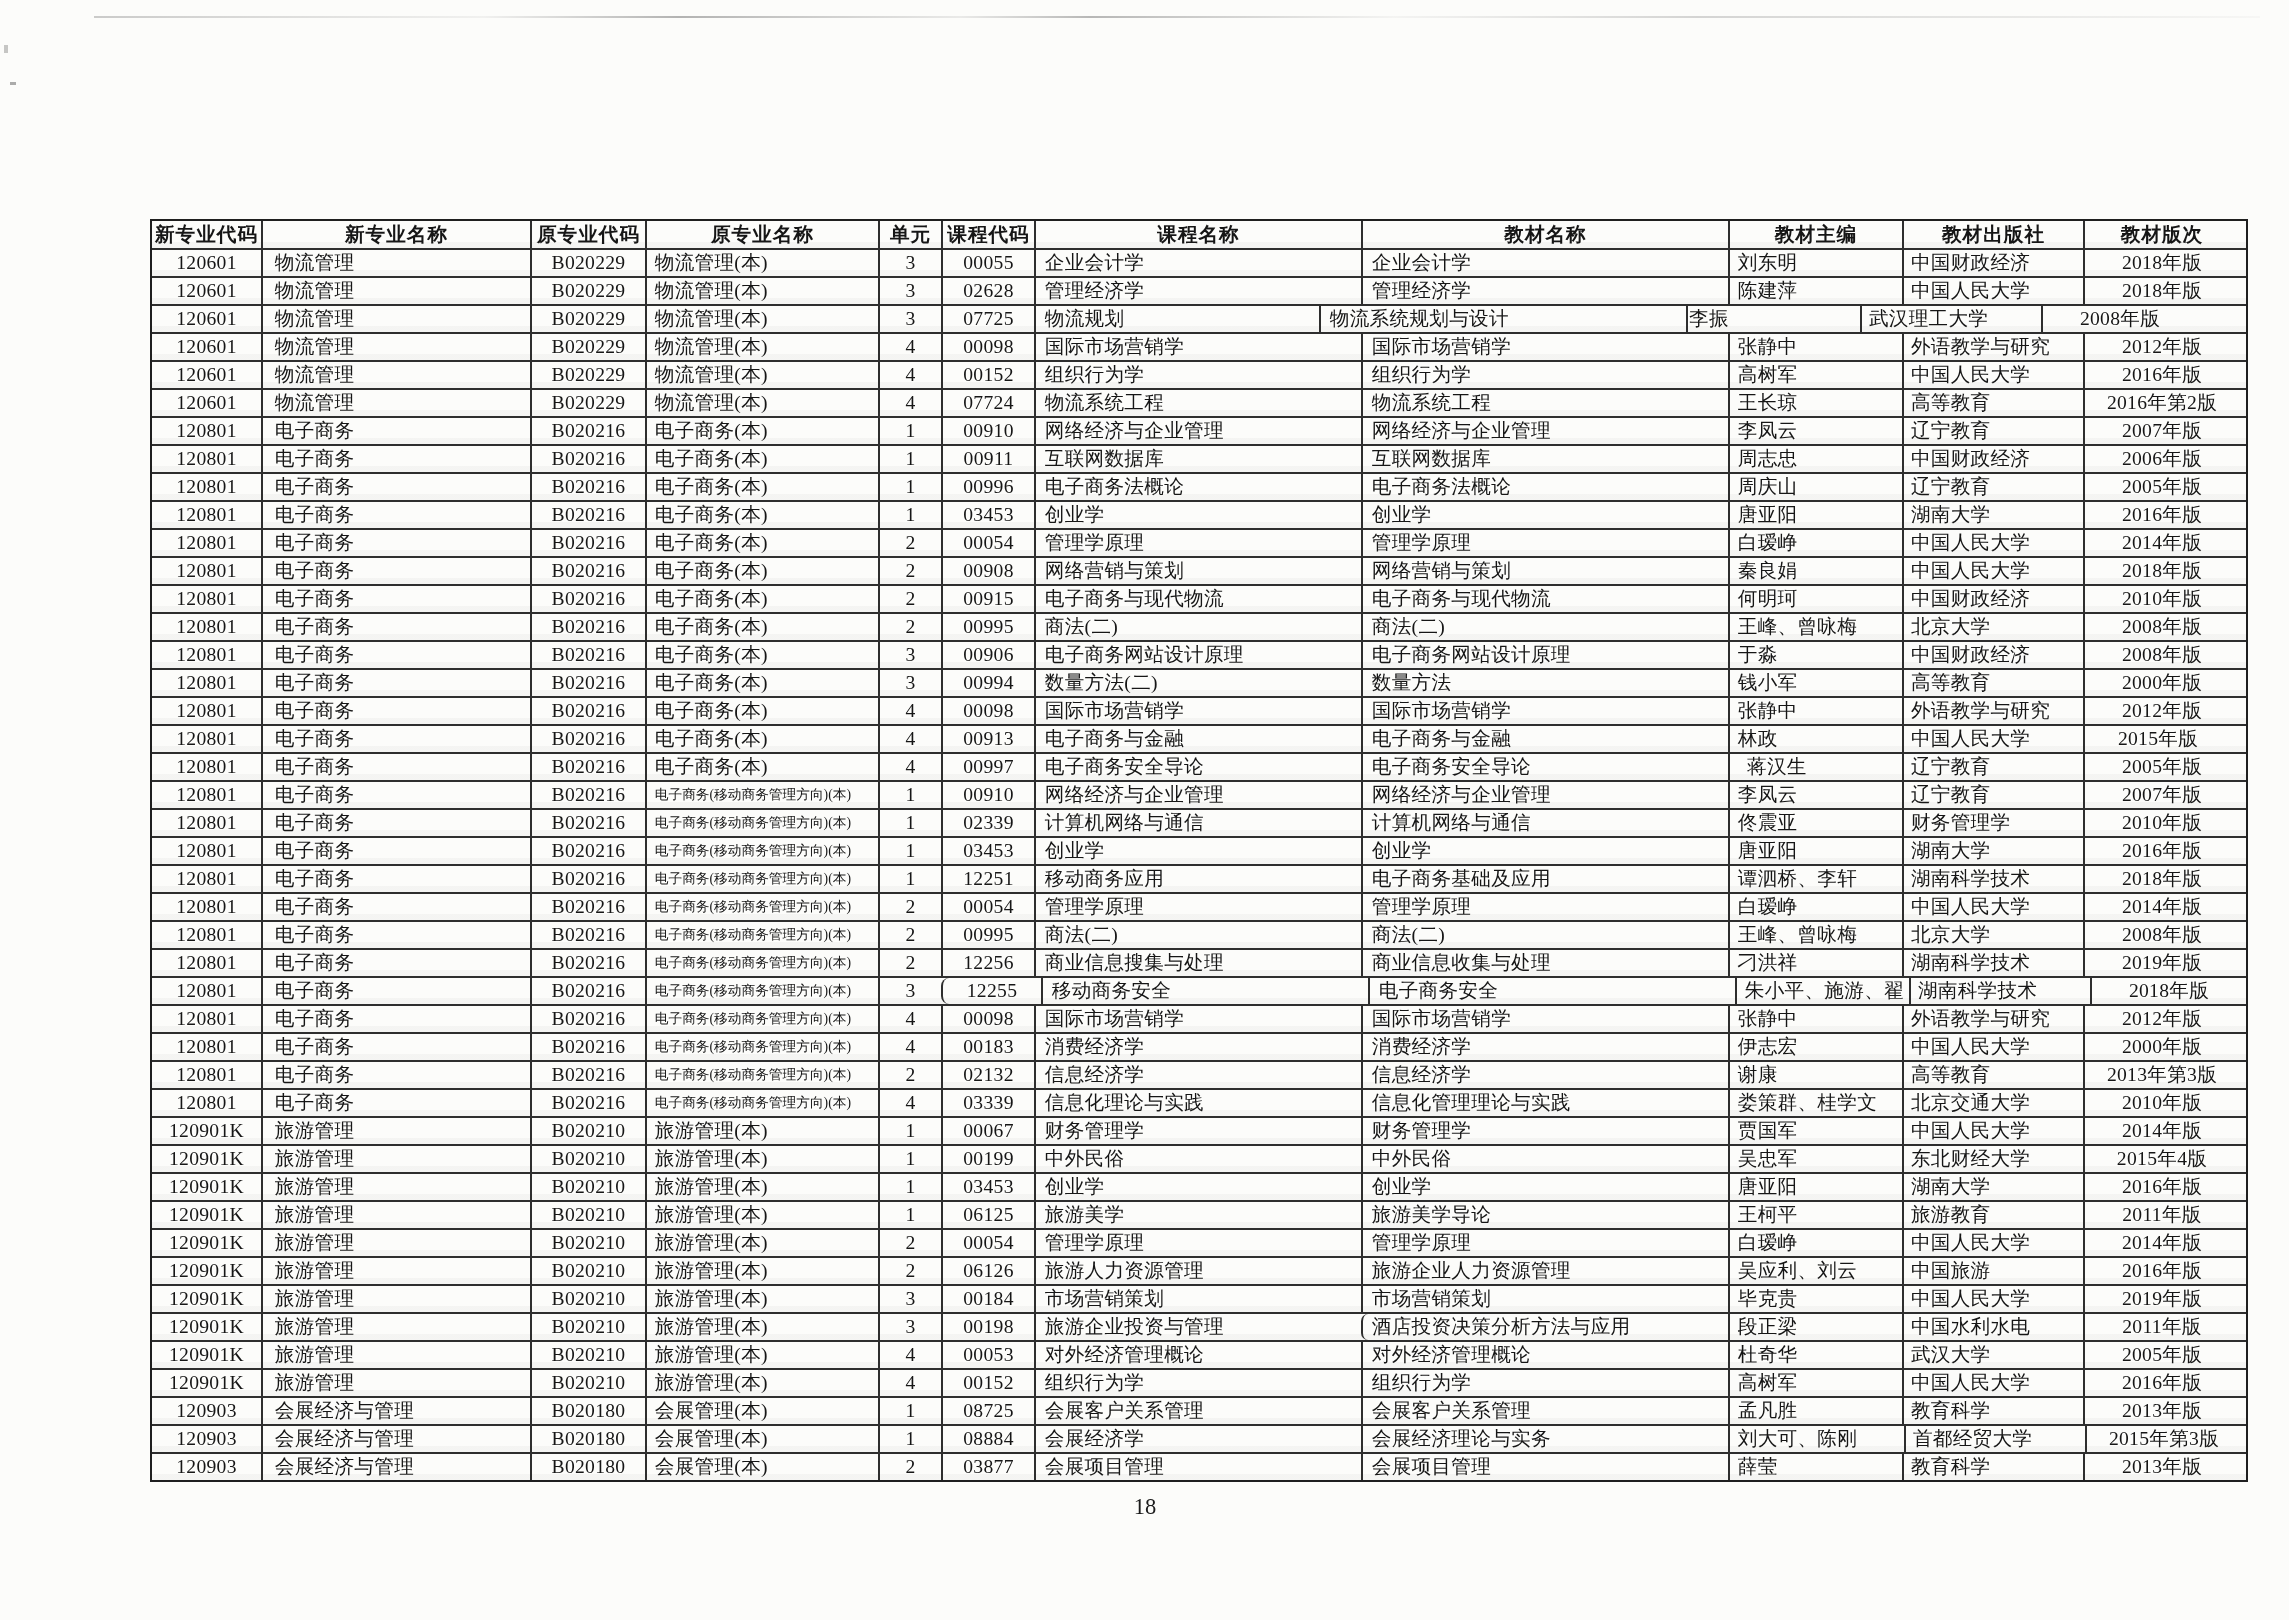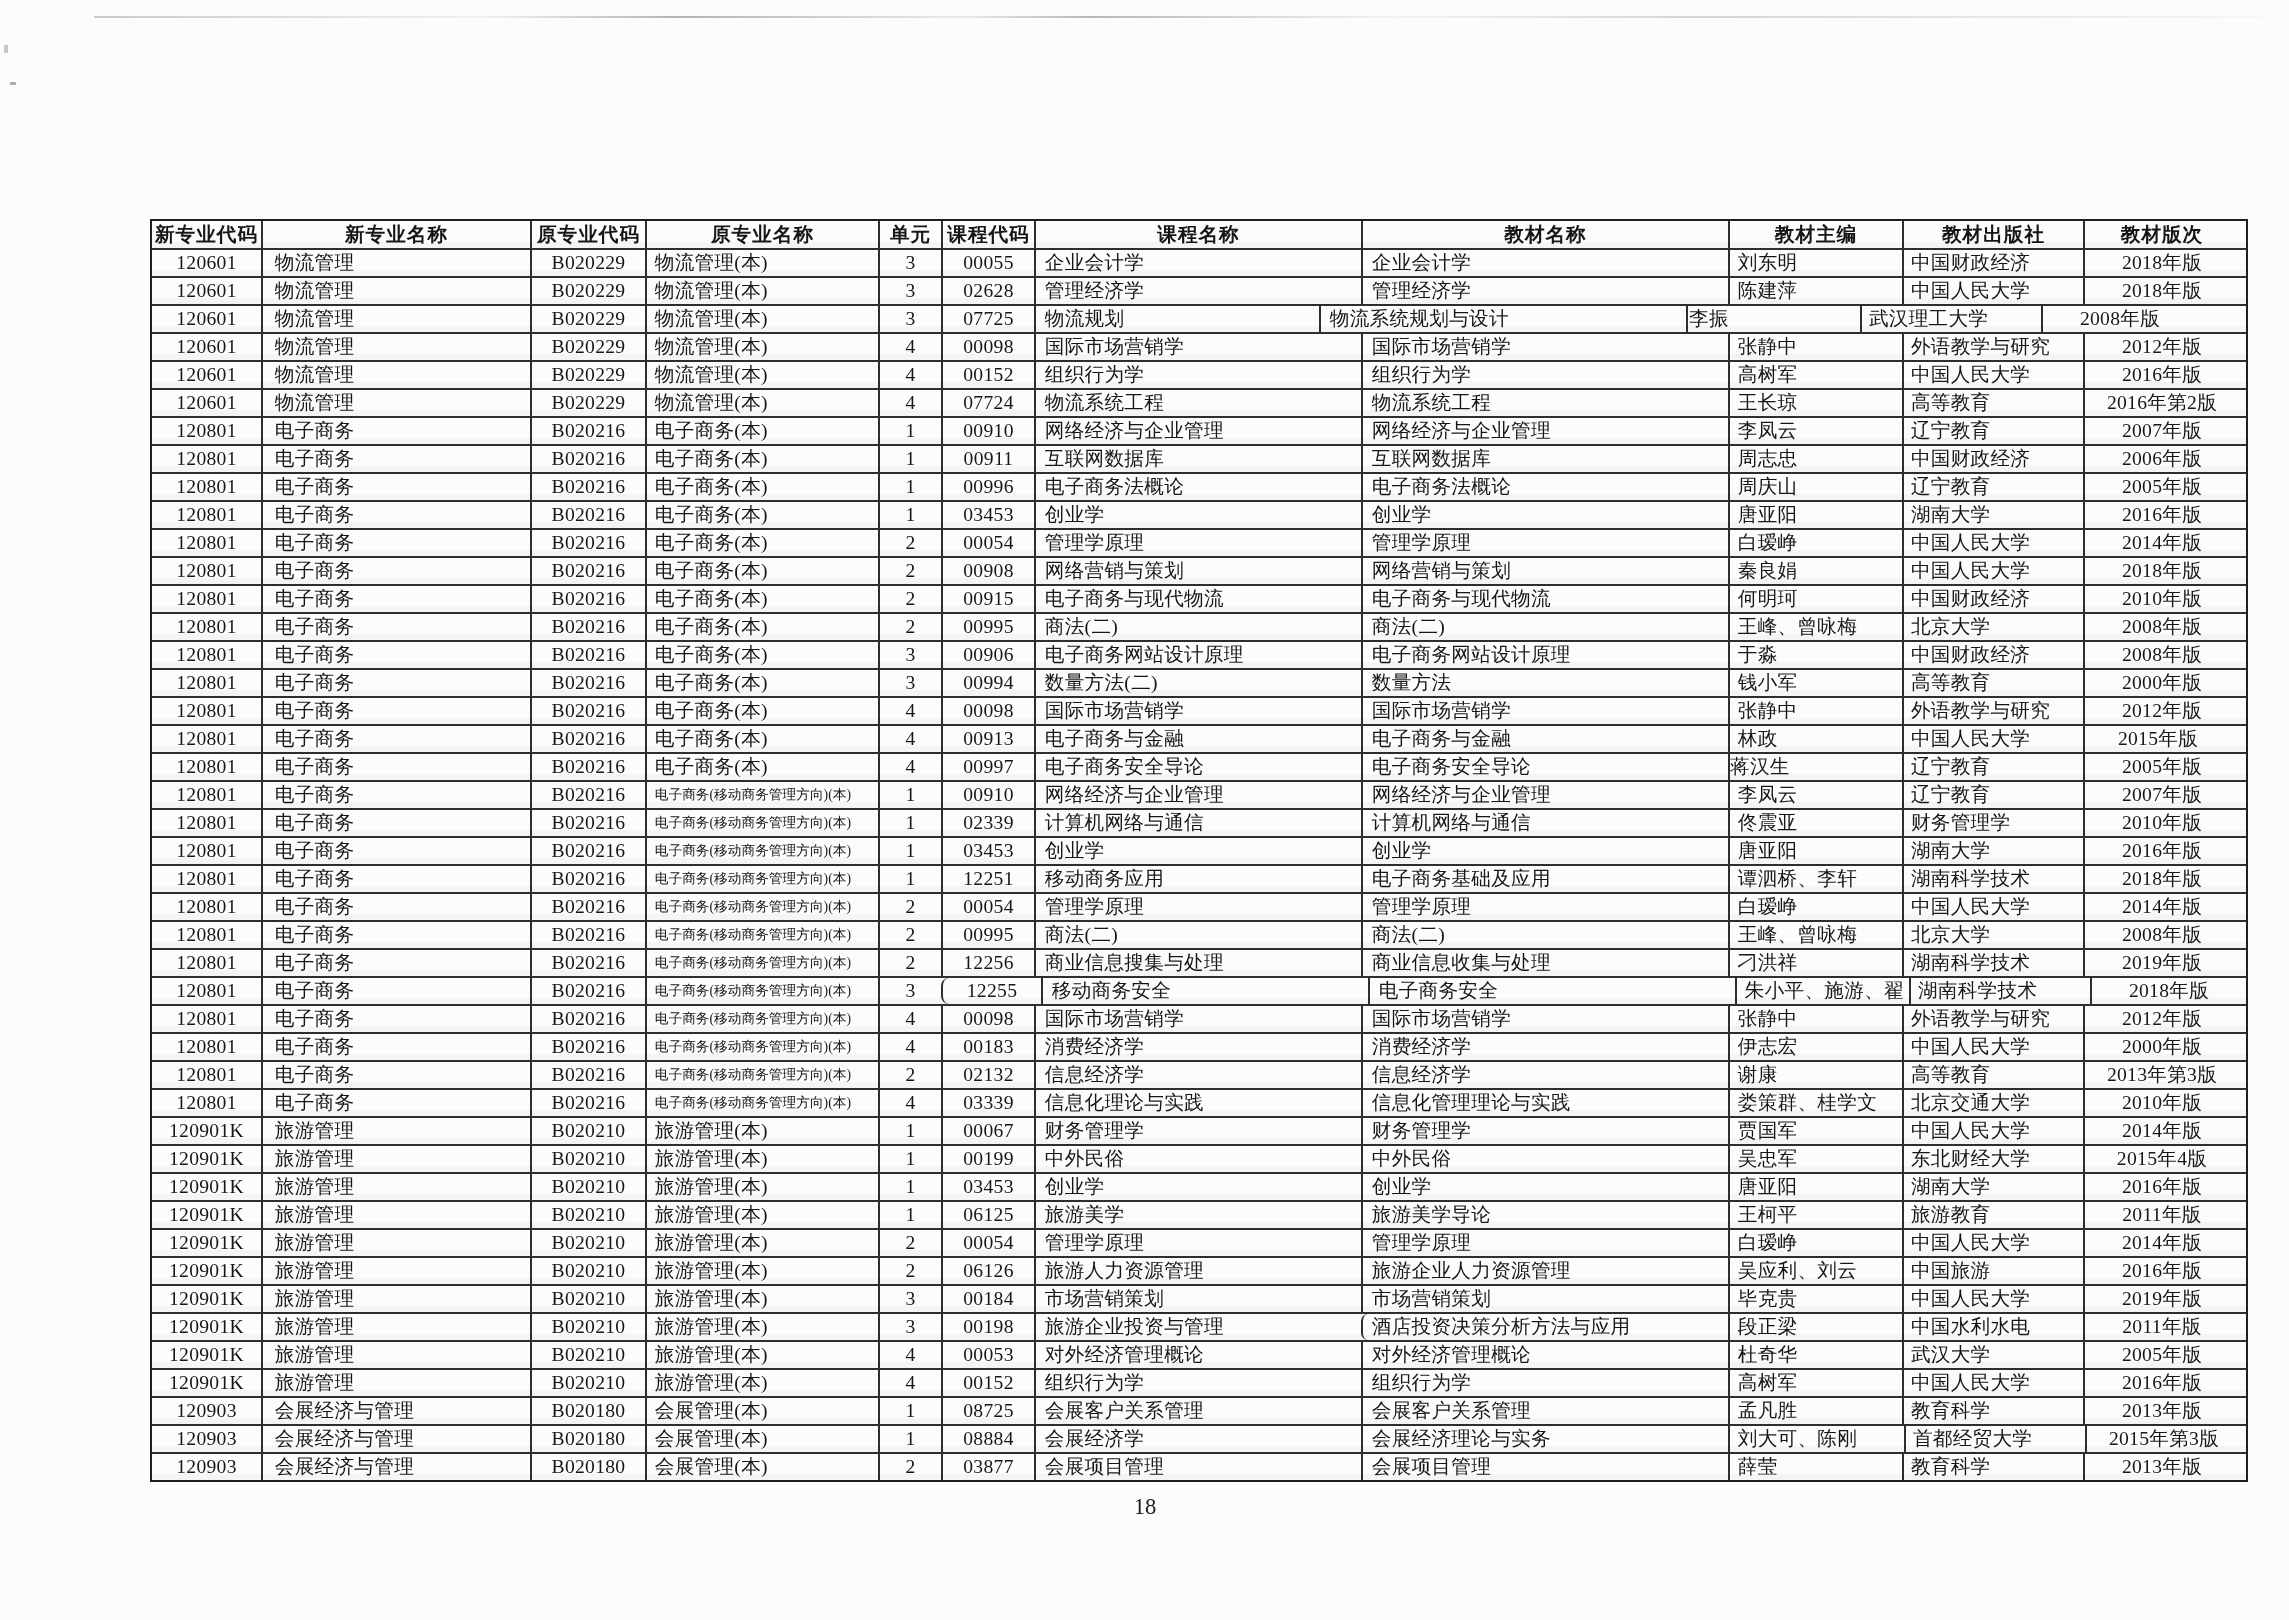--- a/index.html
+++ b/index.html
@@ -313,21 +313,21 @@
         </div>
         <div class="row">
           <div class="cell c-center" style="width: 109px;">120801</div>
           <div class="cell c-left" style="width: 269px; padding-left: 11.8px;">电子商务</div>
           <div class="cell c-center" style="width: 115px;">B020216</div>
           <div class="cell c-left" style="width: 233px; padding-left: 7.8px;">电子商务(本)</div>
           <div class="cell c-center" style="width: 63px;">4</div>
           <div class="cell c-center" style="width: 93px;">00997</div>
           <div class="cell c-left" style="width: 327px; padding-left: 8.8px;">电子商务安全导论</div>
           <div class="cell c-left" style="width: 367px; padding-left: 8.8px;">电子商务安全导论</div>
-          <div class="cell c-left" style="width: 174px; padding-left: 0;">蒋汉生</div>
+          <div class="cell c-left" style="width: 174px; padding-left: 17px;">蒋汉生</div>
           <div class="cell c-left" style="width: 181px; padding-left: 6.9px;">辽宁教育</div>
           <div class="cell c-center" style="width: 156px;">2005年版</div>
         </div>
         <div class="row">
           <div class="cell c-center" style="width: 109px;">120801</div>
           <div class="cell c-left" style="width: 269px; padding-left: 11.8px;">电子商务</div>
           <div class="cell c-center" style="width: 115px;">B020216</div>
           <div class="cell c-left small-text" style="width: 233px; padding-left: 7.8px;">电子商务(移动商务管理方向)(本)</div>
           <div class="cell c-center" style="width: 63px;">1</div>
           <div class="cell c-center" style="width: 93px;">00910</div>

